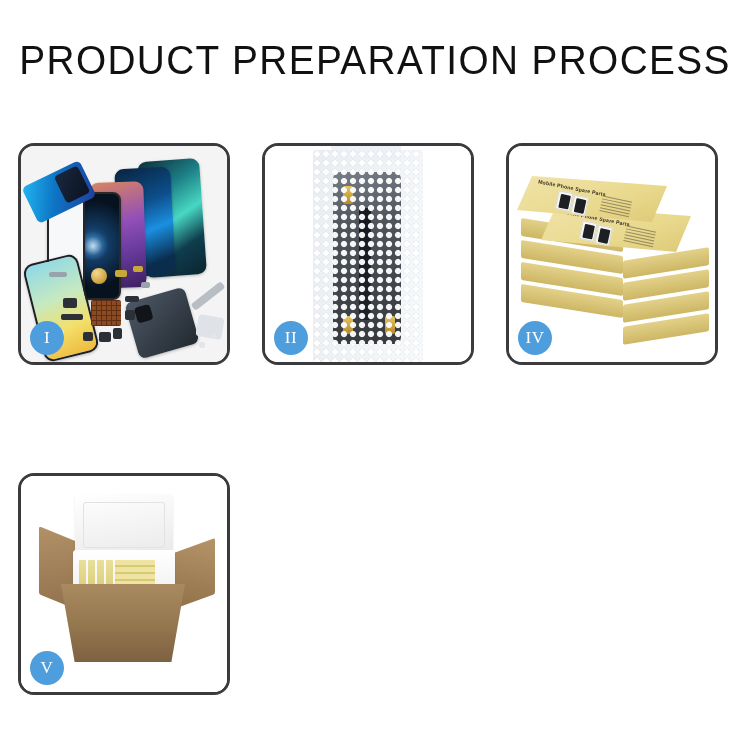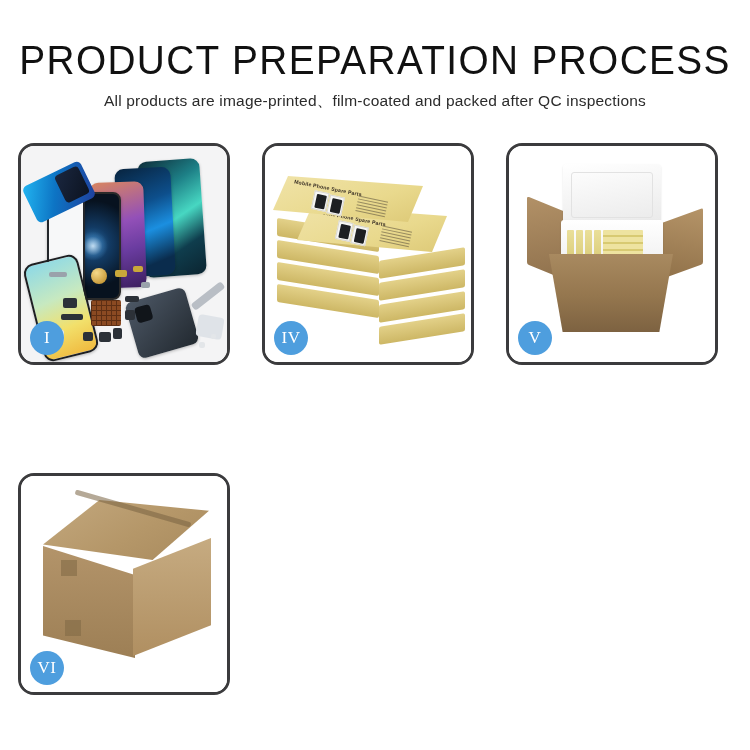--- a/index.html
+++ b/index.html
@@ -212,21 +212,20 @@
   .c-tape2{position:absolute;left:44px;top:144px;width:16px;height:16px;
     background:rgba(130,106,70,.6);}
 </style>
 </head>
 <body>
 
 <div class="page">
 
   <div class="header">
     <div class="title">PRODUCT PREPARATION PROCESS</div>
-    <div class="subtitle">All products are image-printed、film-coated and packed after QC inspections</div>
   </div>
 
   <div class="grid">
 
     <div class="panel">
       <div class="scene p1">
         <div class="ph ph-teal"></div>
         <div class="ph ph-blue"></div>
         <div class="ph ph-purple"></div>
         <div class="ph ph-dark"></div>
@@ -251,20 +250,35 @@
         <div class="sm" style="left:92px;top:182px;width:9px;height:11px;"></div>
         <div class="sm l" style="left:120px;top:136px;width:9px;height:6px;"></div>
         <div class="sm w" style="left:178px;top:196px;width:6px;height:6px;"></div>
         <div class="sm w" style="left:190px;top:188px;width:5px;height:5px;"></div>
       </div>
       <div class="badge">
         <span>I</span>
       </div>
     </div>
 
+    <div class="panel">
+      <div class="scene p2">
+        <div class="bag">
+          <div class="lcd"></div>
+          <div class="flex"></div>
+          <div class="goldtab" style="left:30px;top:36px;"></div>
+          <div class="goldtab" style="left:30px;top:166px;"></div>
+          <div class="goldtab" style="left:72px;top:166px;"></div>
+          <div class="bubbles"></div>
+        </div>
+      </div>
+      <div class="badge">
+        <span>II</span>
+      </div>
+    </div>
 
 
     <div class="panel">
       <div class="scene p4">
         <div class="stack">
 
           <div class="kbox kb-side" style="left:6px;top:62px;width:102px;height:18px;transform:skewY(9deg);"></div>
           <div class="kbox kb-side" style="left:6px;top:84px;width:102px;height:18px;transform:skewY(9deg);"></div>
           <div class="kbox kb-side" style="left:6px;top:106px;width:102px;height:18px;transform:skewY(9deg);"></div>
           <div class="kbox kb-side" style="left:6px;top:128px;width:102px;height:18px;transform:skewY(9deg);"></div>
@@ -336,28 +350,15 @@
             <b></b>
             <u></u>
         </div>
         <div class="v-body"></div>
       </div>
       <div class="badge">
         <span>V</span>
       </div>
     </div>
 
-    <div class="panel">
-      <div class="scene p6">
-        <div class="c-top"></div>
-        <div class="c-left"></div>
-        <div class="c-right"></div>
-        <div class="c-seam"></div>
-        <div class="c-tape1"></div>
-        <div class="c-tape2"></div>
-      </div>
-      <div class="badge">
-        <span>VI</span>
-      </div>
-    </div>
 
   </div>
 </div>
 
 </body></html>

